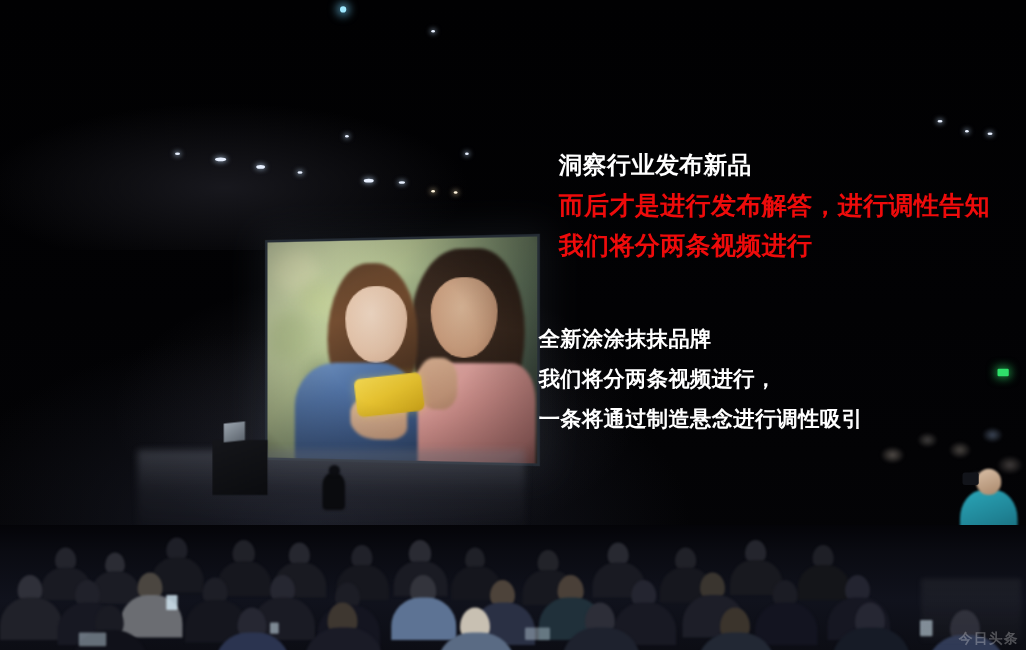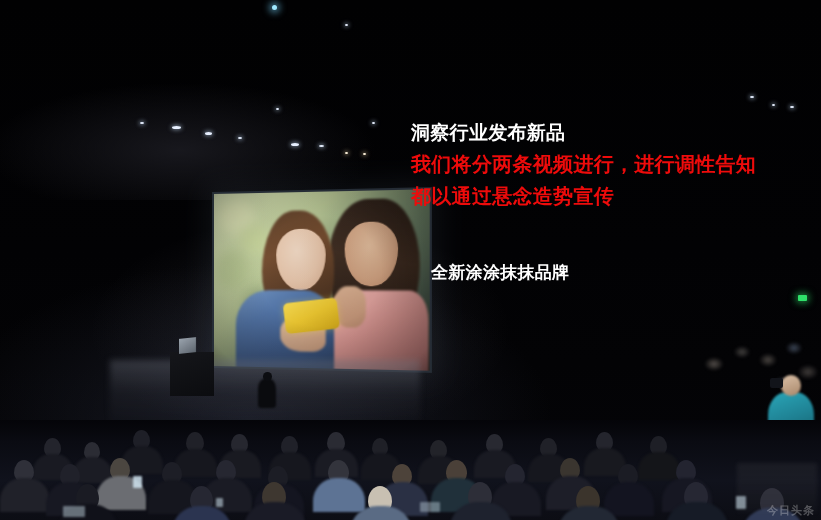--- a/index.html
+++ b/index.html
@@ -258,21 +258,21 @@
   }
   .tblock { position: absolute; pointer-events: auto; }
   .tline {
     font-weight: bold;
     white-space: nowrap;
     letter-spacing: 0.3px;
   }
   .t-white { color: #ffffff; }
   .t-red   { color: #ee0b0b; }
 
-  #block-headline { left: 411px; top: 116px; }
+  #block-headline { left: 447px; top: 116px; }
   #block-headline .tline { font-size: 19px; line-height: 32px; }
   #block-headline .tline.t-red { font-size: 20px; line-height: 32px; }
 
   #block-body { left: 431px; top: 256px; }
   #block-body .tline { font-size: 17px; line-height: 32px; }
 
   
   .watermark {
     position: absolute;
     right: 6px; bottom: 2px;
@@ -433,23 +433,25 @@
     </div>
 
     <div class="wm-bar"></div>
     <div class="watermark">今日头条</div>
   </div>
 
   <div class="text-layer">
 
     <div class="tblock" id="block-headline">
       <div class="tline t-white">洞察行业发布新品</div>
-      <div class="tline t-red">我们将分两条视频进行，进行调性告知</div>
-      <div class="tline t-red">都以通过悬念造势宣传</div>
+      <div class="tline t-red">而后才是进行发布解答，进行调性告知</div>
+      <div class="tline t-red">我们将分两条视频进行</div>
     </div>
 
     <div class="tblock" id="block-body">
       <div class="tline t-white">全新涂涂抹抹品牌</div>
+      <div class="tline t-white">我们将分两条视频进行，</div>
+      <div class="tline t-white">一条将通过制造悬念进行调性吸引</div>
     </div>
 
   </div>
 
 </div>
 
 </body></html>

